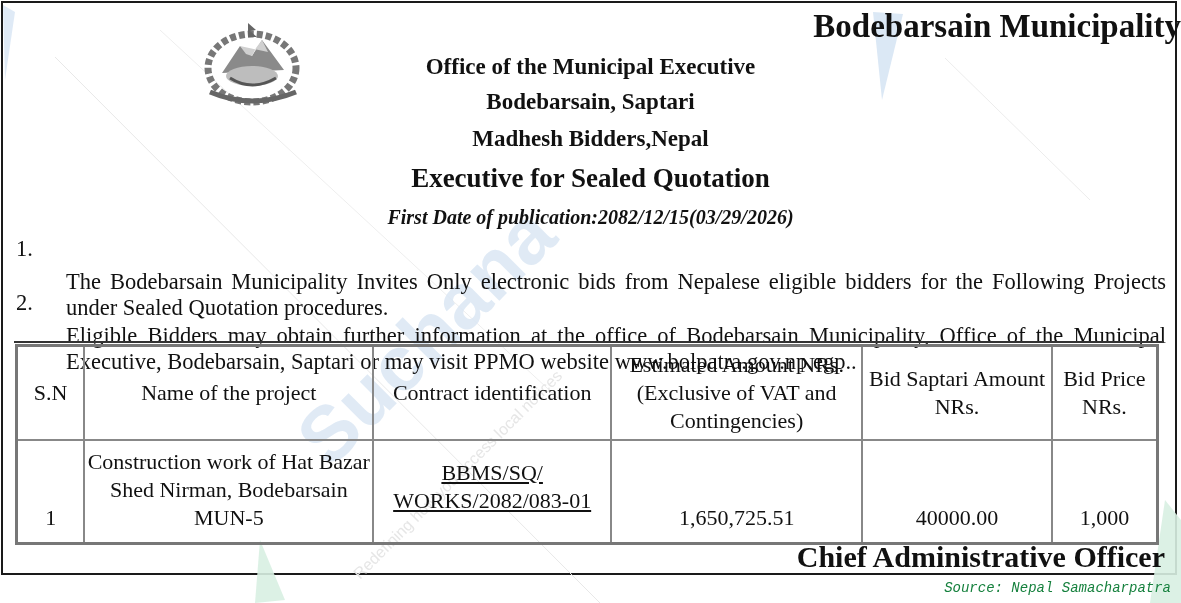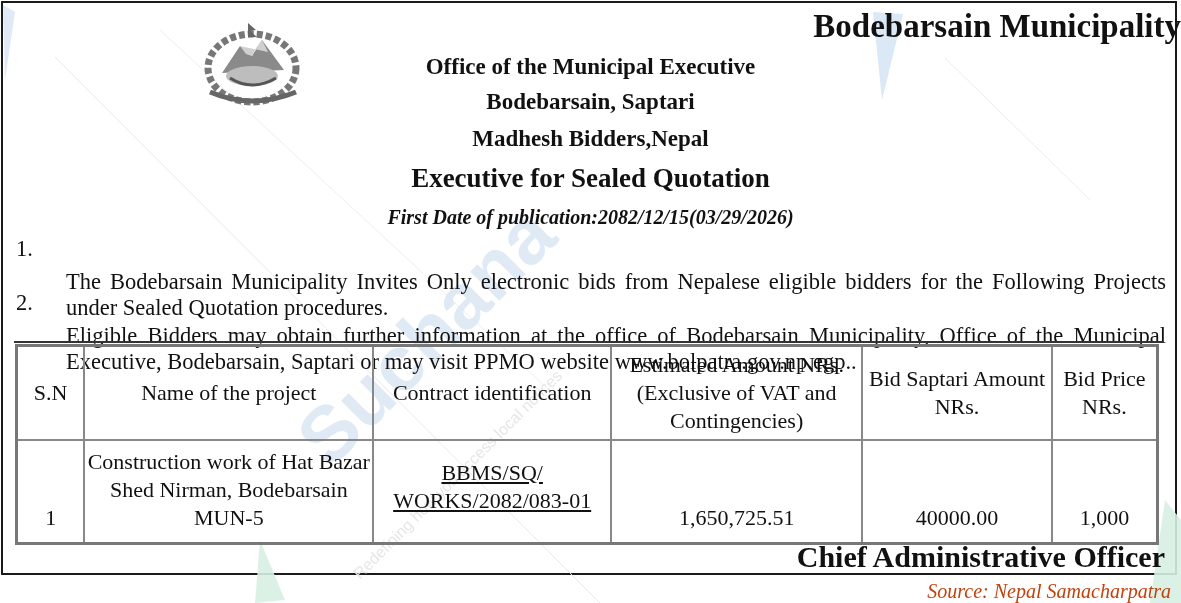--- a/index.html
+++ b/index.html
@@ -29,22 +29,22 @@
     border-collapse: collapse; font-size: 22px; border: 3px solid #777;
   }
   table.bids th, table.bids td {
     border: 2px solid #888; text-align: center; padding: 0 2px; font-weight: normal; line-height: 28px;
   }
   table.bids thead th { height: 92px; vertical-align: middle; }
   table.bids tbody td { height: 91px; vertical-align: bottom; padding-bottom: 10px; }
   table.bids tbody td.mid { vertical-align: middle; text-decoration: underline; }
   .signer { position: absolute; right: 16px; top: 540px; font-size: 30px; font-weight: bold; }
   .source {
-    position: absolute; right: 10px; top: 580px; font-size: 20px; font-style: italic;
-    font-family: Liberation Serif, serif; color: #c2410c;
+    position: absolute; right: 10px; top: 580px; font-size: 14px; font-style: italic;
+    font-family: Liberation Mono, monospace; color: #15803d;
   }
 </style>
 </head>
 <body>
 
 <div class="frame"></div>
 
 <svg class="wm" width="1181" height="603" style="left:0;top:0;">
   <polygon points="3,5 15,12 5,80" fill="#dbe8f5" opacity="0.9"></polygon>
   <polygon points="873,12 903,14 882,100" fill="#dbe8f5"></polygon>

